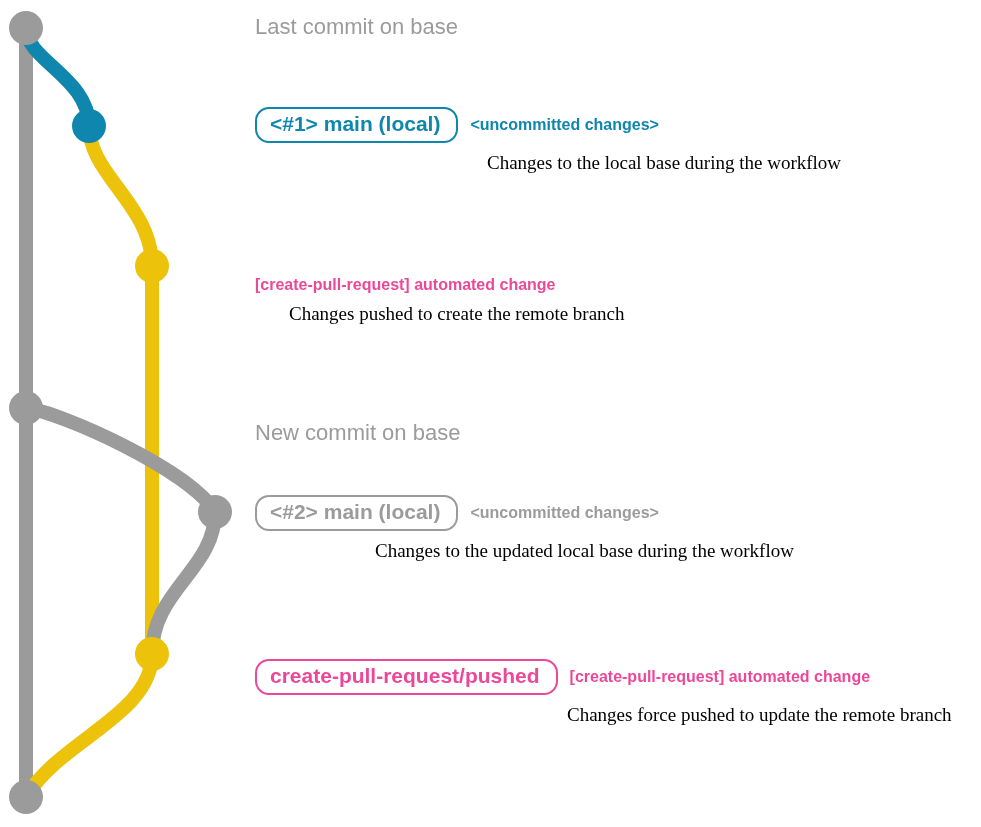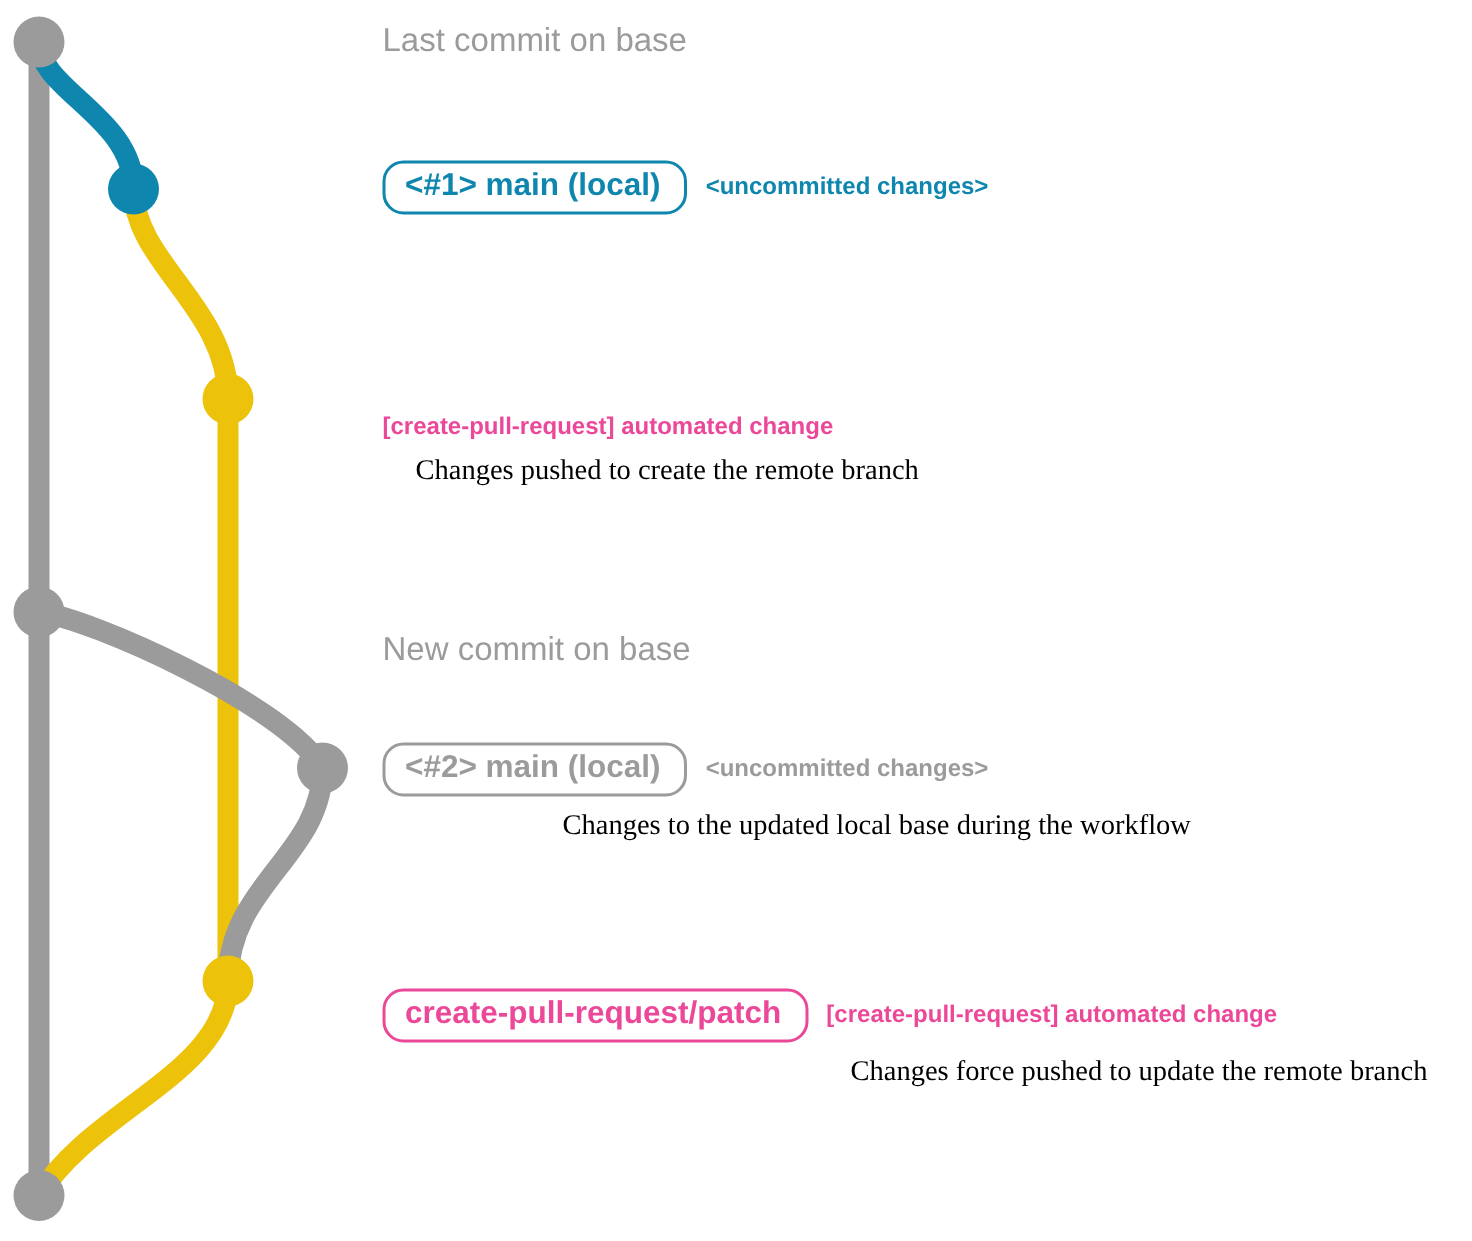--- a/index.html
+++ b/index.html
@@ -122,42 +122,43 @@
 
 <div class="labels-layer">
 
   <div class="plain-head c-gray" style="left:255px; top:14px;">Last commit on base</div>
 
   <div class="section" style="left:255px; top:107px;">
     <div class="headline c-teal">
       <span class="pill">&lt;#1&gt; main (local)</span>
       <span class="headline-text">&lt;uncommitted changes&gt;</span>
     </div>
+    <div class="note" style="margin-left:232px;">Changes to the local base during the workflow</div>
   </div>
 
   <div class="section" style="left:255px; top:252px;">
     <div class="headline c-yellow">
       <span class="headline-text" style="margin-left:0;">[create-pull-request] automated change</span>
     </div>
-    <div class="note" style="margin-left:22px;">Changes pushed to create the remote branch</div>
+    <div class="note" style="margin-left:34px;">Changes pushed to create the remote branch</div>
   </div>
 
   <div class="plain-head c-gray" style="left:255px; top:420px;">New commit on base</div>
 
   <div class="section" style="left:255px; top:495px;">
     <div class="headline c-gray">
       <span class="pill">&lt;#2&gt; main (local)</span>
       <span class="headline-text">&lt;uncommitted changes&gt;</span>
     </div>
     <div class="note" style="margin-left:120px;">Changes to the updated local base during the workflow</div>
   </div>
 
   <div class="section" style="left:255px; top:635px;">
     <div class="headline c-yellow">
-      <span class="pill">create-pull-request/patch</span>
+      <span class="pill">create-pull-request/pushed</span>
       <span class="headline-text">[create-pull-request] automated change</span>
     </div>
     <div class="note" style="margin-left:312px;">Changes force pushed to update the remote branch</div>
   </div>
 
   <div class="section" style="left:255px; top:812px;margin-top:20px;">
     <div class="headline c-gray">
       <span class="pill">main</span>
     </div>
   </div>

